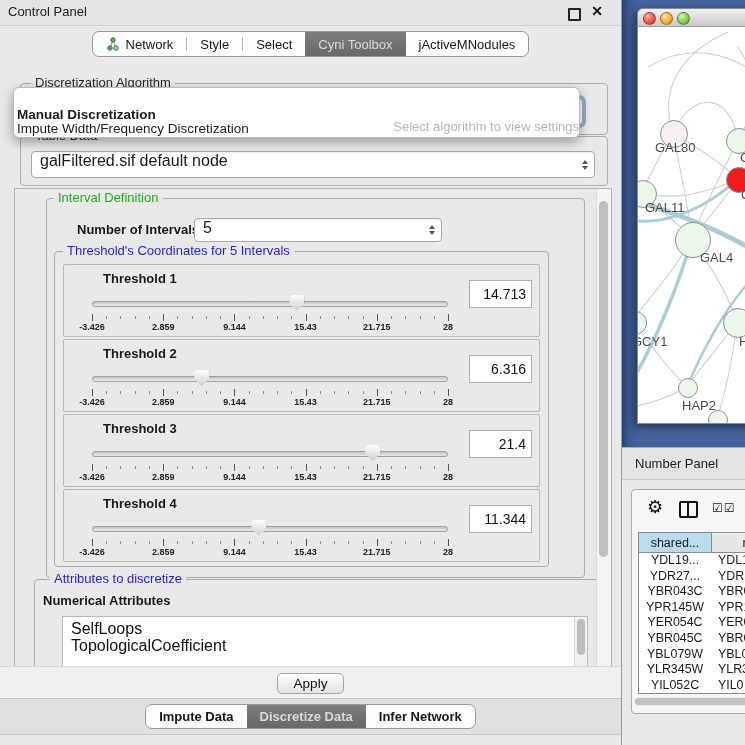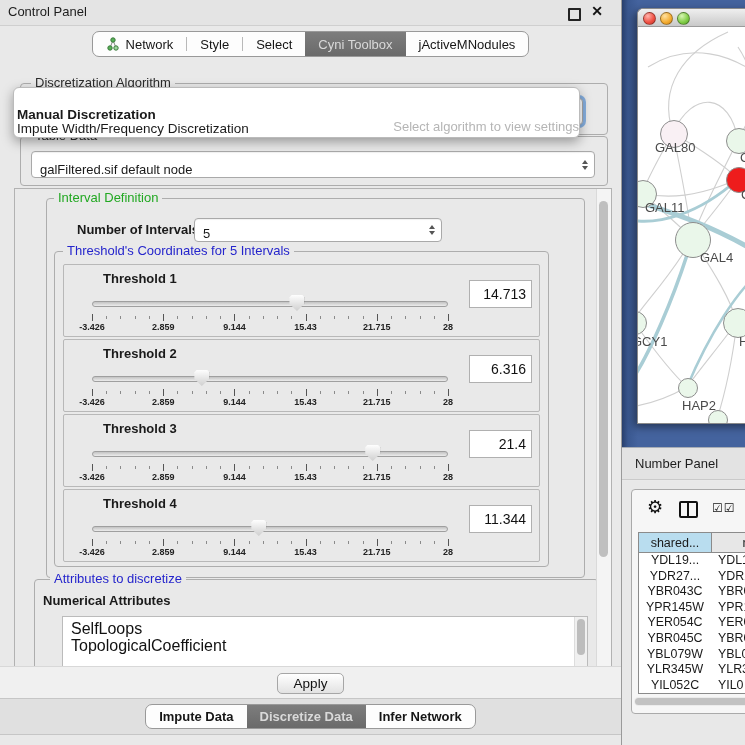--- a/index.html
+++ b/index.html
@@ -24,22 +24,22 @@
   .net-ico{width:14px;height:14px;margin-right:6px;}
 
   
   .group{position:absolute;border:1px solid #adadad;border-radius:4px;}
   .legend{position:absolute;top:-8px;background:#e9e9e9;padding:0 4px;font-size:13px;line-height:14px;white-space:nowrap;}
   .legend.green{color:#22a822;}
   .legend.blue{color:#2525cc;}
   .legend.dark{color:#2b2b2b;}
 
   
-  .combo{position:absolute;background:#fff;border:1px solid #a9a9a9;border-radius:4px;font-size:13px;
-         display:flex;align-items:flex-end;padding-left:8px;box-shadow:inset 0 1px 1px rgba(0,0,0,.06);}
+  .combo{position:absolute;background:#fff;border:1px solid #a9a9a9;border-radius:4px;font-size:16px;
+         display:flex;align-items:flex-start;padding-left:8px;box-shadow:inset 0 1px 1px rgba(0,0,0,.06);}
   .combo.focused{box-shadow:0 0 0 3px #85aede;}
   .spin{position:absolute;right:6px;top:50%;transform:translateY(-50%);}
   .spin i{display:block;width:0;height:0;border-left:3.5px solid transparent;border-right:3.5px solid transparent;}
   .spin i.up{border-bottom:4.5px solid #555;margin-bottom:2px;}
   .spin i.dn{border-top:4.5px solid #555;}
 
   
   #algo-popup{position:absolute;left:13px;top:87px;width:565px;height:49px;background:#fff;border:1px solid #bbb;
               border-radius:6px;box-shadow:0 4px 12px rgba(0,0,0,.35);z-index:30;overflow:hidden;}
   #algo-popup .ph{position:absolute;left:0;right:0;top:3px;text-align:right;color:#b5b5b5;font-size:13px;margin-top:28px;}

